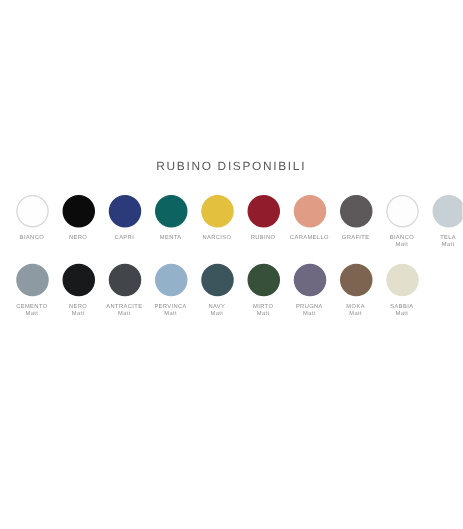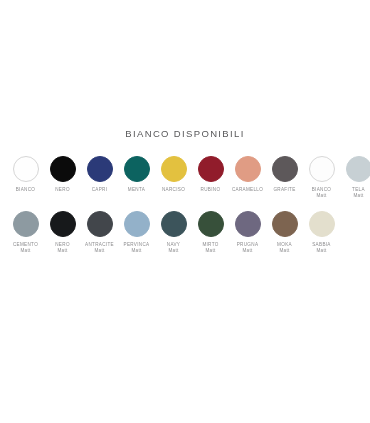--- a/index.html
+++ b/index.html
@@ -98,21 +98,21 @@
     display: none;
   }
 </style>
 </head>
 <body>
 
 <div class="page">
 
   <div class="palette-block">
 
-    <div class="palette-title">BIANCO DISPONIBILI</div>
+    <div class="palette-title">RUBINO DISPONIBILI</div>
 
     <div class="swatch-row row-1">
         <div class="swatch">
           <span class="swatch-dot" style="background: rgb(254, 254, 254); border: 0.8px solid rgb(214, 214, 214);"></span>
           <div class="swatch-label">BIANCO<br></div>
         </div>
         <div class="swatch">
           <span class="swatch-dot" style="background: rgb(11, 11, 11); border: 0.8px solid rgb(11, 11, 11);"></span>
           <div class="swatch-label">NERO<br></div>
         </div>

